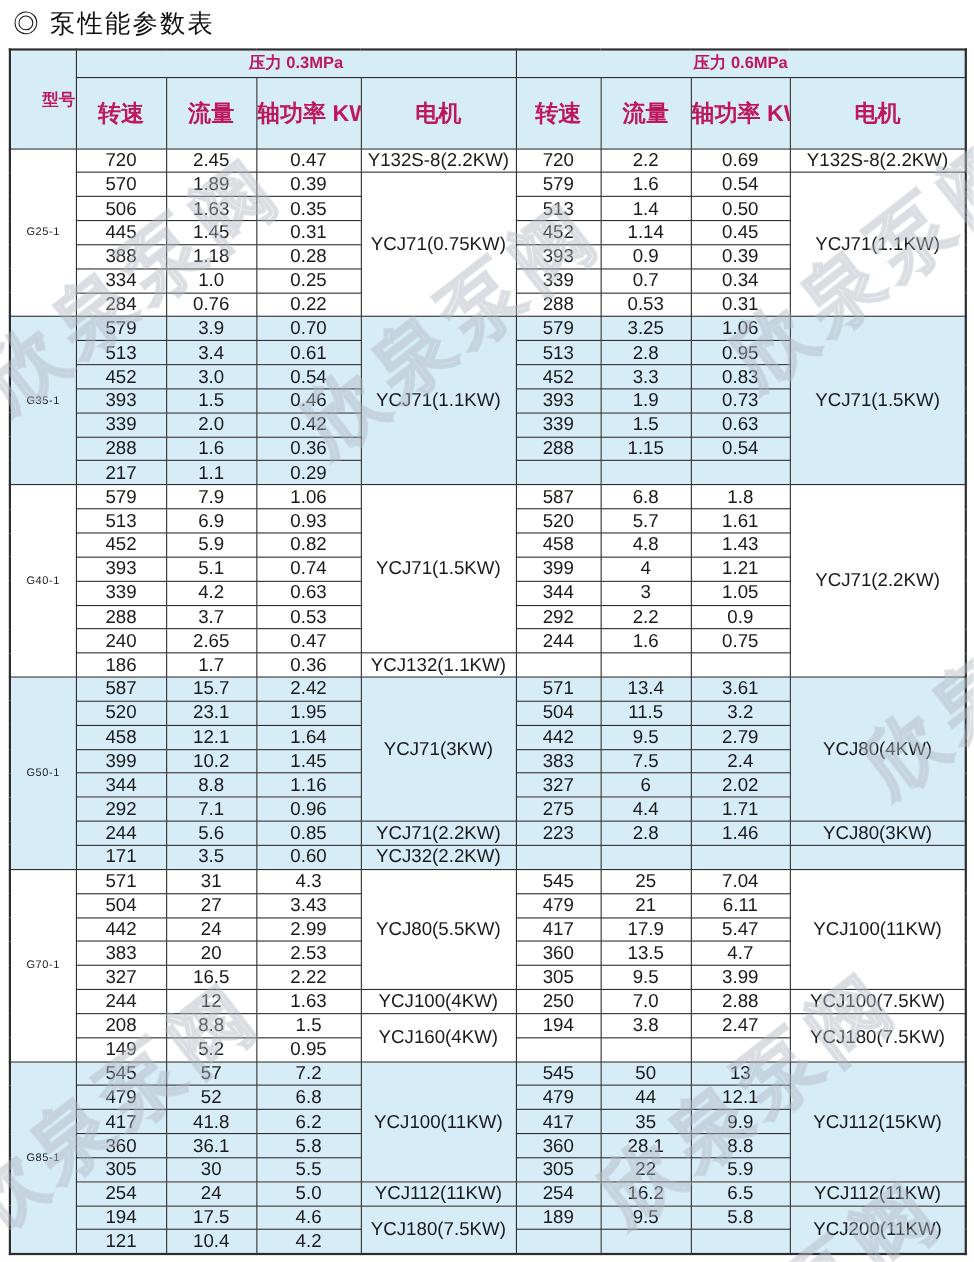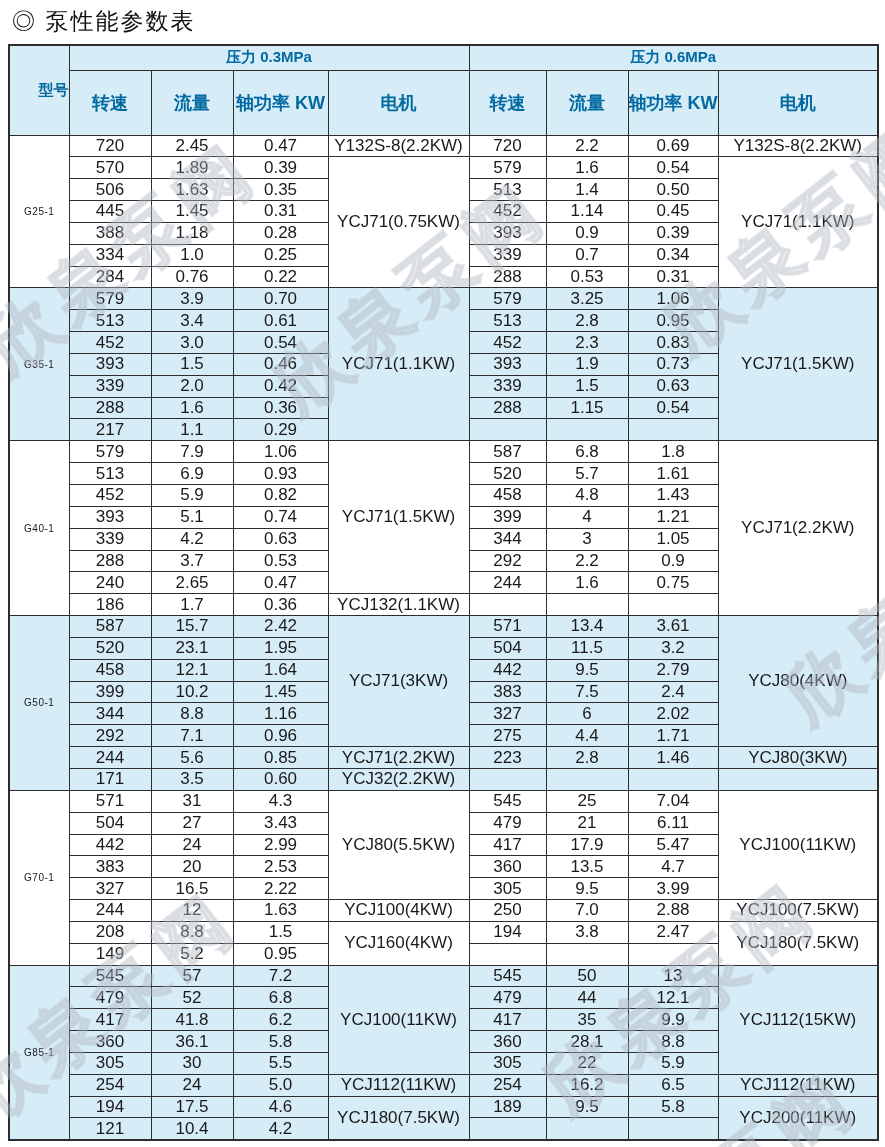--- a/index.html
+++ b/index.html
@@ -33,24 +33,24 @@
     border:1px solid var(--border,#2d2d2d);
     text-align:center;
     vertical-align:middle;
     padding:0;
     white-space:nowrap;
     overflow:hidden;
   }
   thead th {
     background:var(--stripe,#d6ecf7);
     font-weight:600;
-    color:#0369a1;
+    color:#be185d;
   }
   thead tr.group-row th { height:25px; font-size:15px; }
-  thead tr.col-row th { height:65px; font-size:18px; }
+  thead tr.col-row th { height:65px; font-size:21px; }
   th.model-head { font-size:15px;text-align:right; }
   tbody td { height:21.85px; font-size:17px; background:#ffffff; }
   tbody tr.shaded td { background:var(--stripe,#d6ecf7); }
   tbody td.model { font-size:10px; letter-spacing:0.5px; }
   tbody td.motor { font-size:17px; }
   .watermark {
     position:absolute;
     z-index:3;
     pointer-events:none;
     font-size:72px;
@@ -175,21 +175,21 @@
         <td class="num">0.61</td>
         <td class="num">513</td>
         <td class="num">2.8</td>
         <td class="num">0.95</td>
       </tr>
       <tr class="shaded">
         <td class="num">452</td>
         <td class="num">3.0</td>
         <td class="num">0.54</td>
         <td class="num">452</td>
-        <td class="num">2.3</td>
+        <td class="num">3.3</td>
         <td class="num">0.83</td>
       </tr>
       <tr class="shaded">
         <td class="num">393</td>
         <td class="num">1.5</td>
         <td class="num">0.46</td>
         <td class="num">393</td>
         <td class="num">1.9</td>
         <td class="num">0.73</td>
       </tr>

